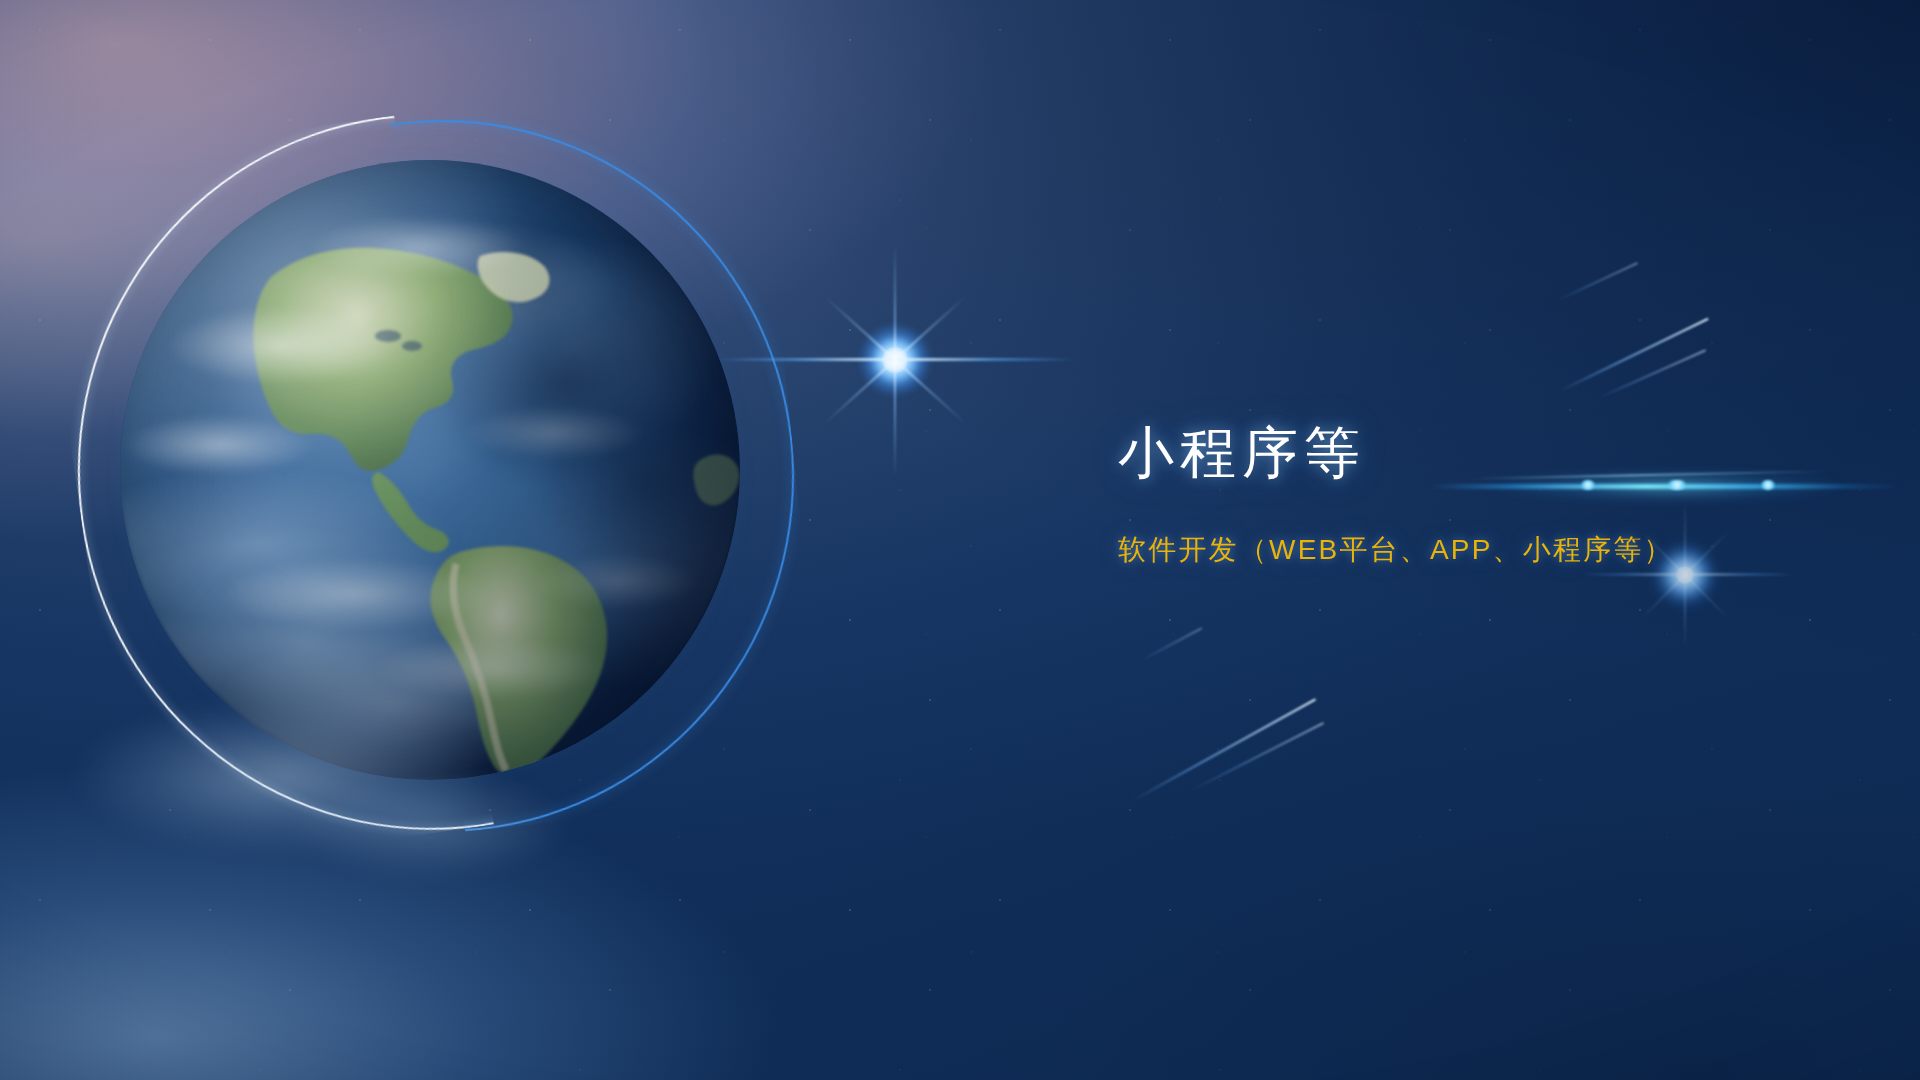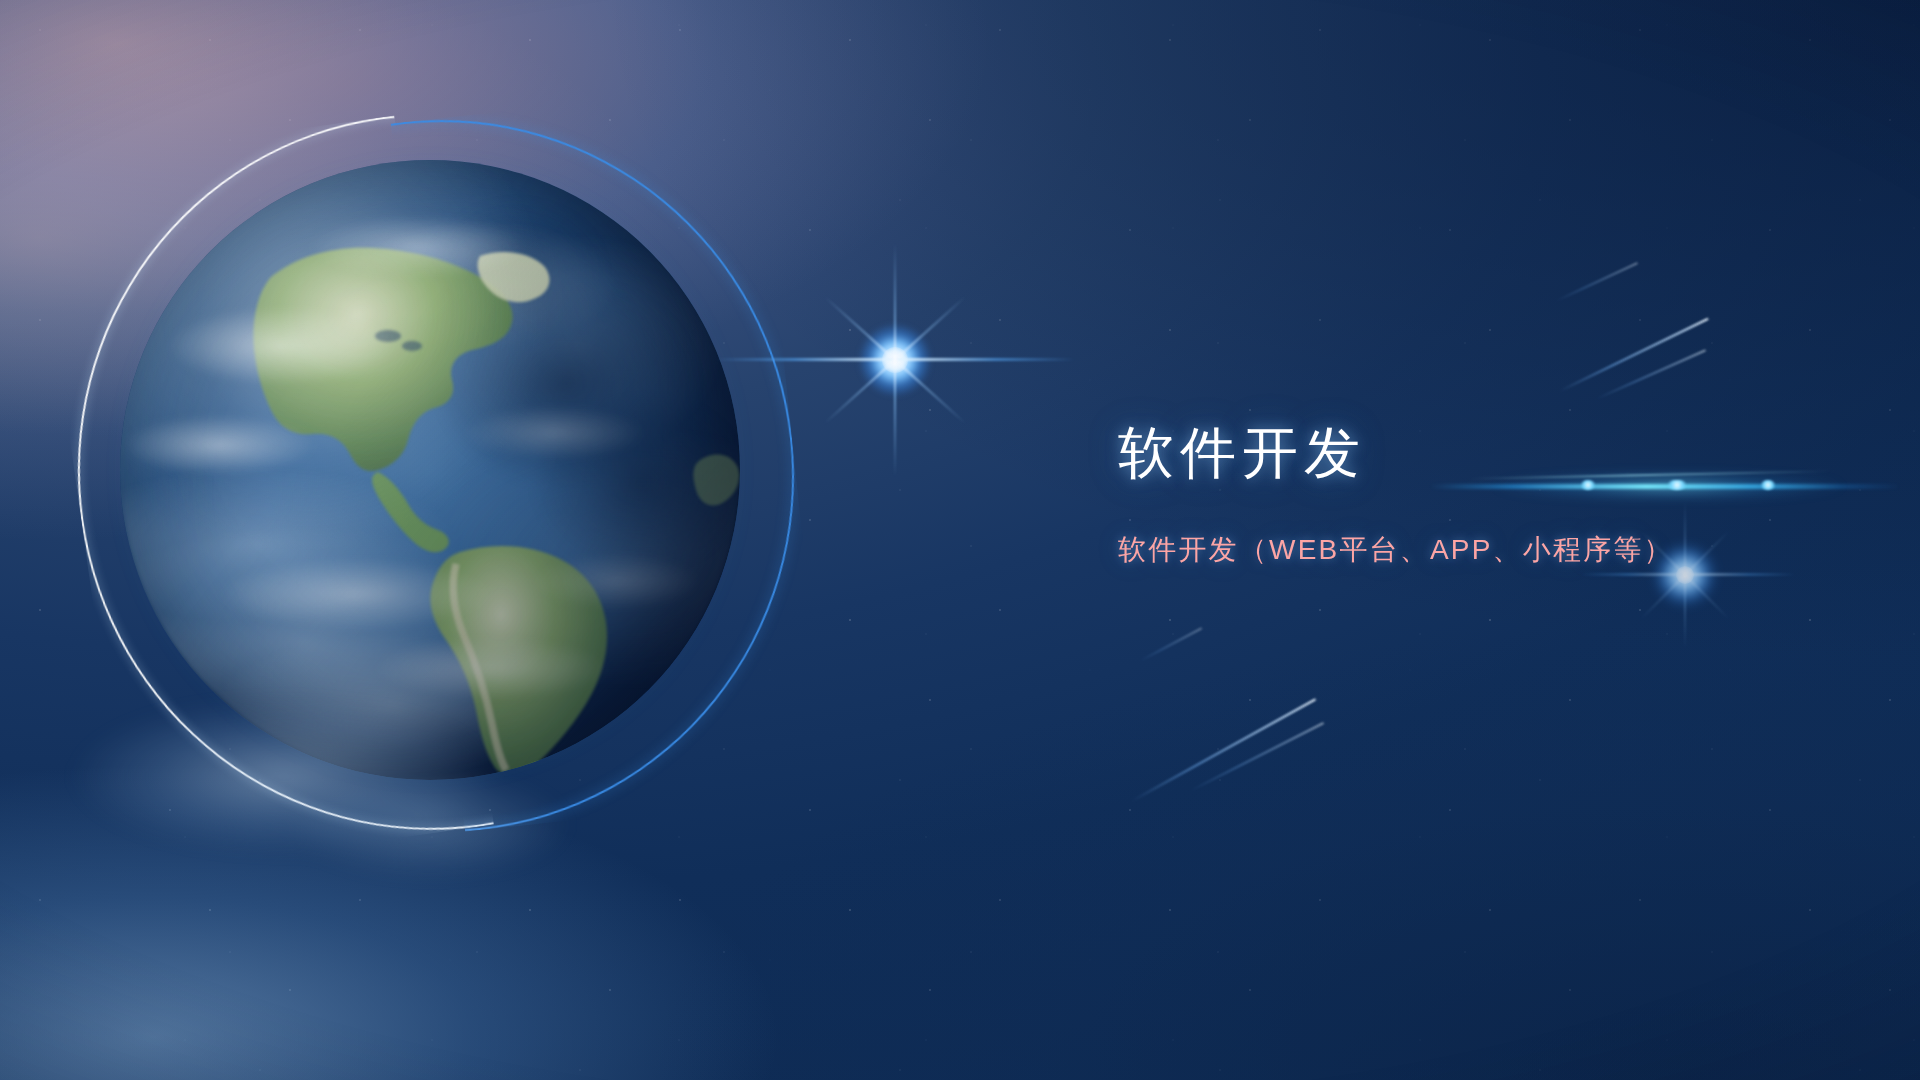--- a/index.html
+++ b/index.html
@@ -217,21 +217,21 @@
   .meteor.soft{opacity:.55;height:1.5px;filter:blur(1.1px);}
 
   
   #text-block{position:absolute;left:1118px;top:425px;}
   #main-title{
     color:#ffffff;font-size:56px;line-height:1;letter-spacing:6px;font-weight:400;
     white-space:nowrap;
     text-shadow:0 0 14px rgba(150,205,255,0.55), 0 0 34px rgba(80,160,240,0.35);
   }
   .subtitle{
-    color:#fca5a5;font-size:28px;line-height:1;letter-spacing:2.2px;font-weight:400;
+    color:#eab308;font-size:28px;line-height:1;letter-spacing:2.2px;font-weight:400;
     white-space:nowrap;
     text-shadow:0 0 10px rgba(140,195,250,0.45), 0 0 24px rgba(70,140,225,0.28);
   }
   #sub-1{margin-top:55px;}
   #sub-2{margin-top:30px;}
 </style>
 </head>
 <body>
 
 <div id="stage">
@@ -344,17 +344,17 @@
     <div class="cs-main"></div>
     <div class="cs-thin"></div>
     <div class="cs-node" style="left:150px;"></div>
     <div class="cs-node" style="left:236px;width:22px;"></div>
     <div class="cs-node" style="left:330px;"></div>
   </div>
 
   <div class="layer" id="bg-vignette"></div>
 
   <div id="text-block">
-    <div id="main-title">软件开发</div>
+    <div id="main-title">小程序等</div>
     <div class="subtitle" id="sub-1">软件开发（WEB平台、APP、小程序等）</div>
   </div>
 
 </div>
 
 </body></html>

